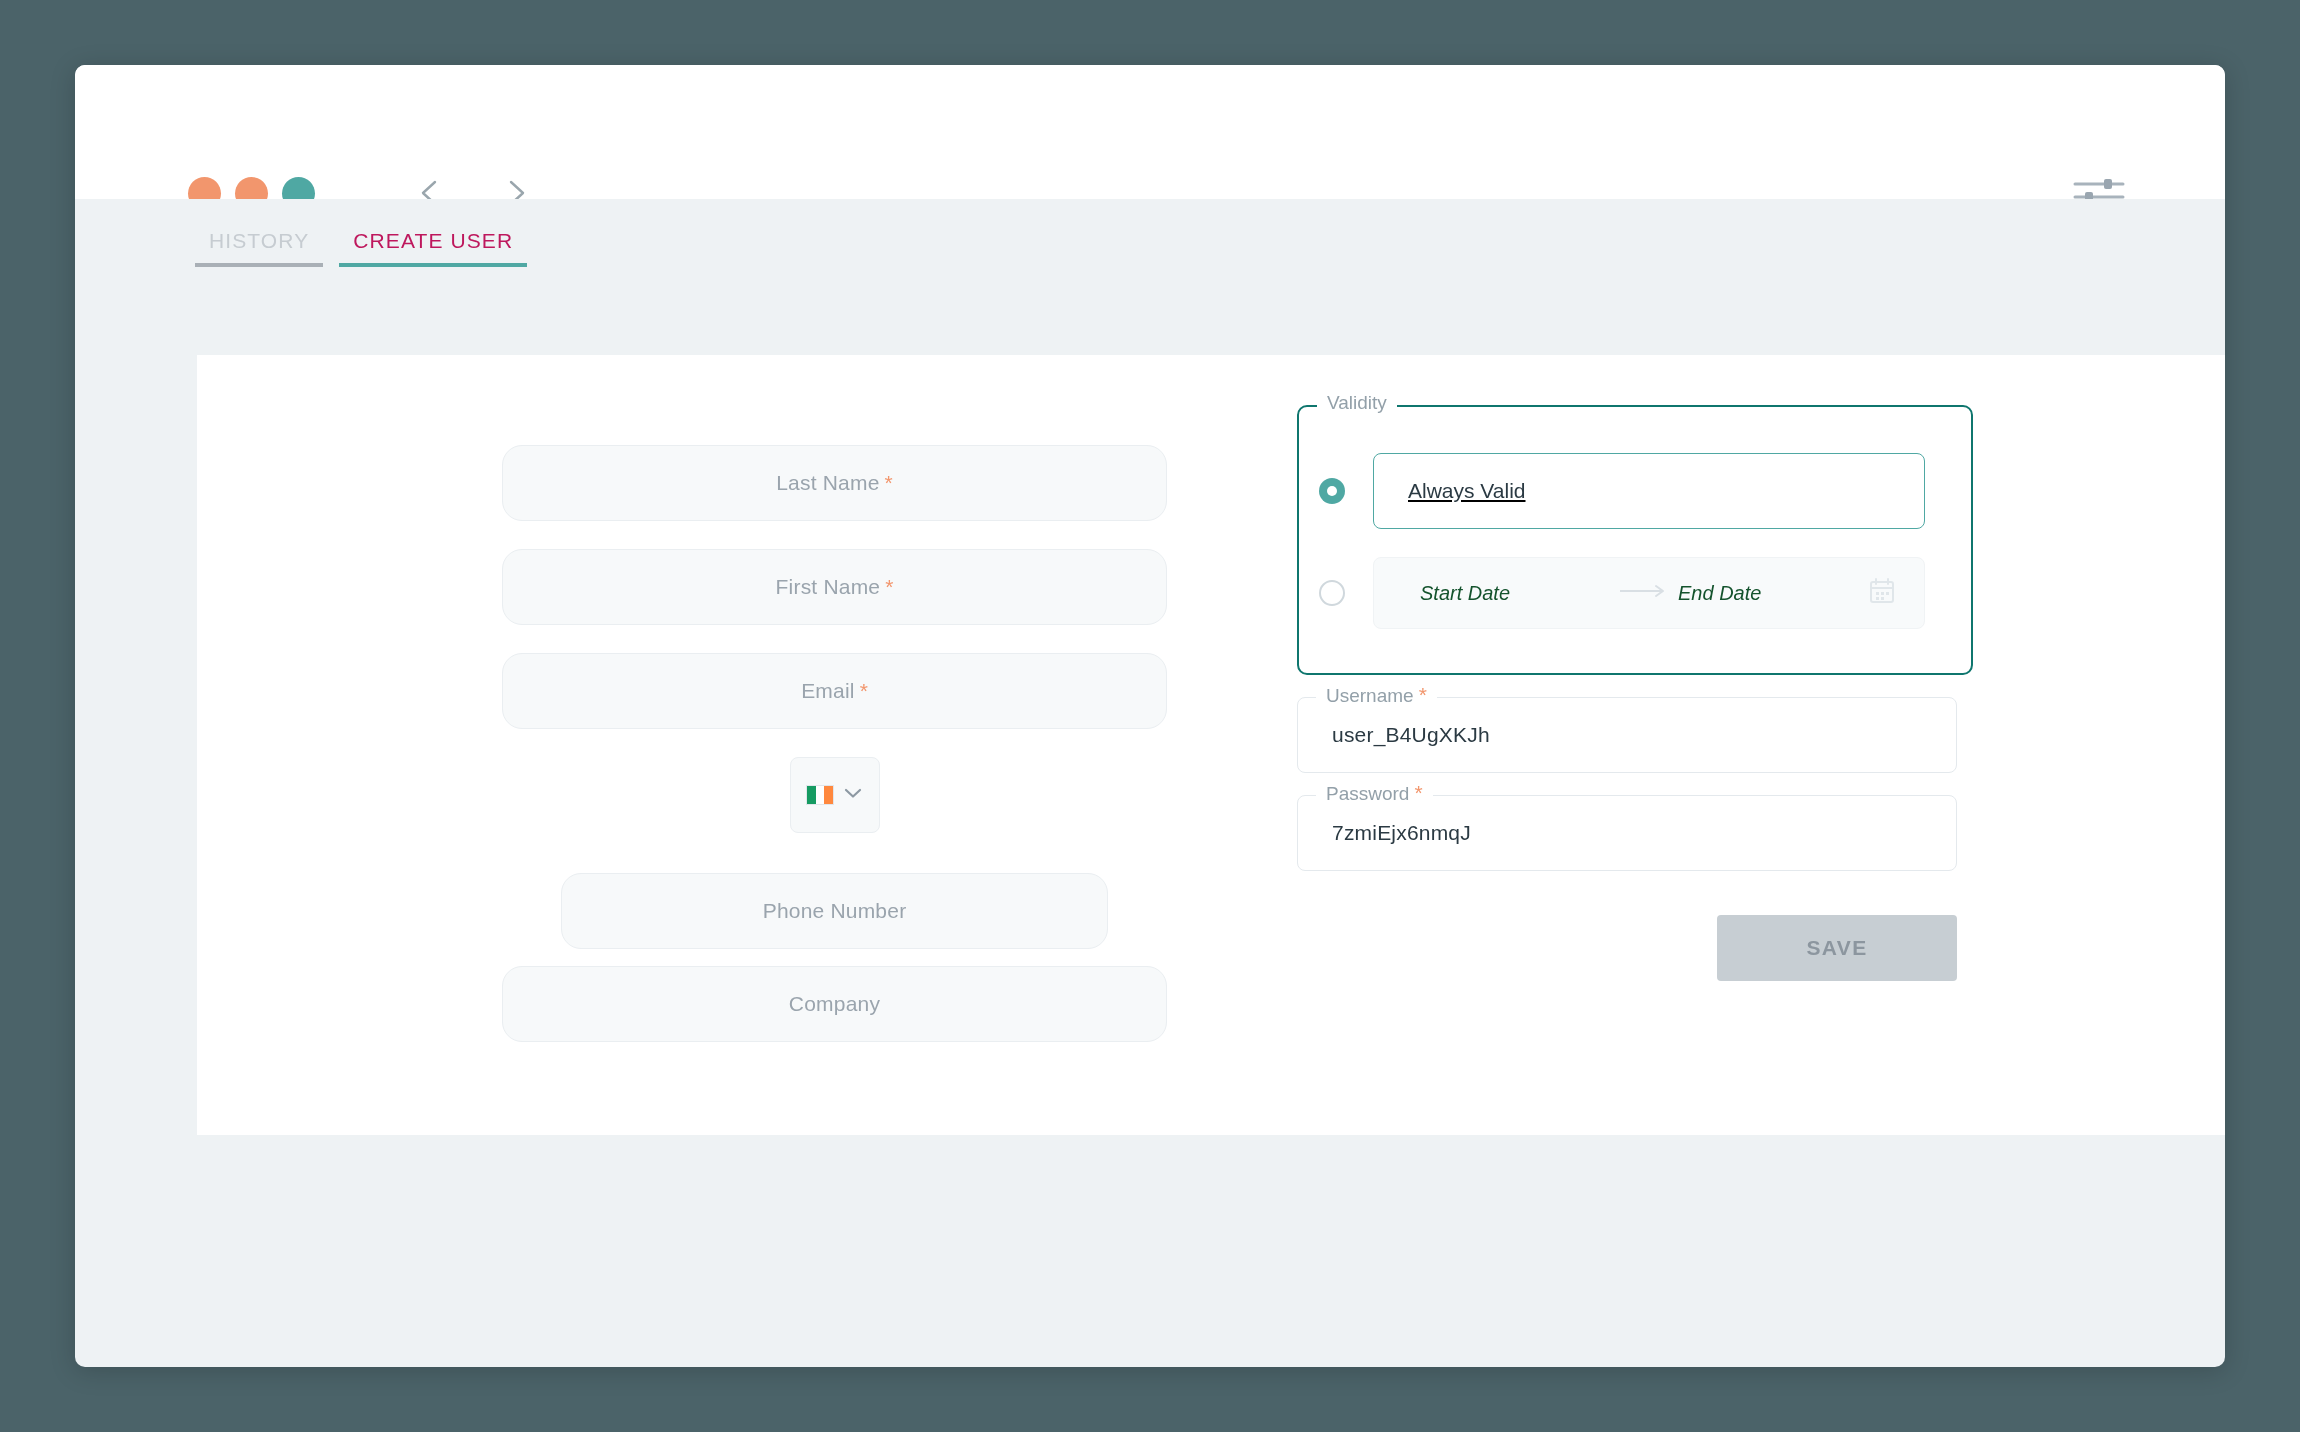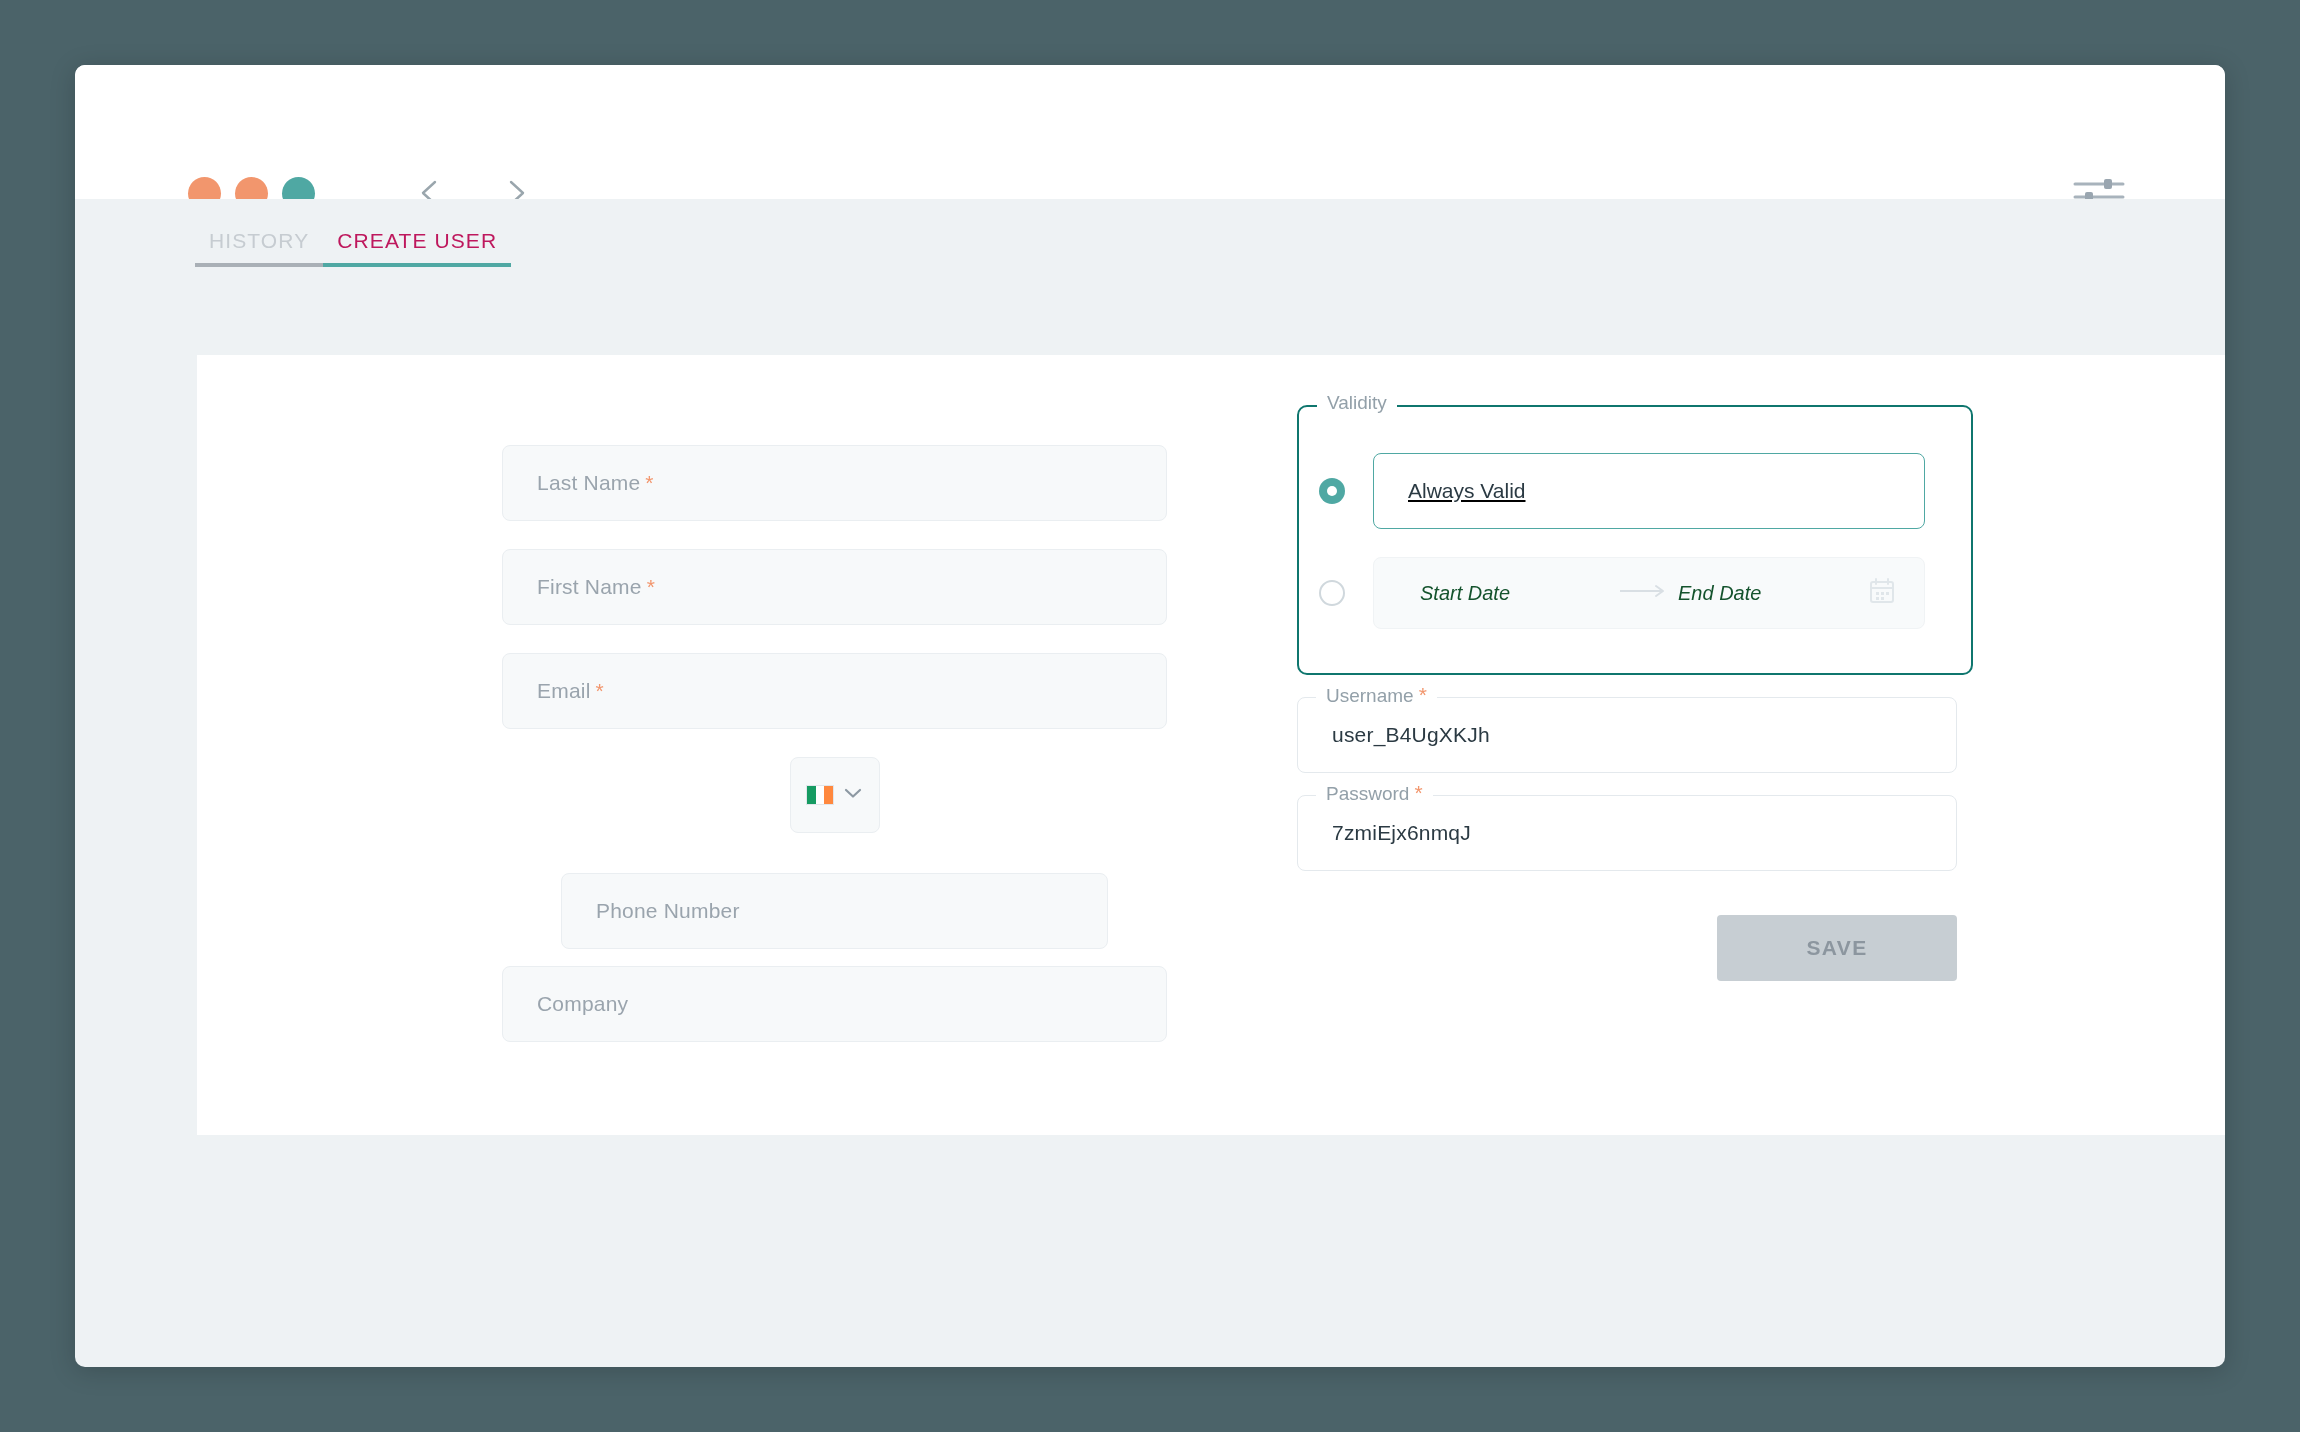--- a/index.html
+++ b/index.html
@@ -67,21 +67,21 @@
   .tabbar {
     position: relative;
     height: 104px;
     background: #eef2f4;
   }
   .tabs {
     position: absolute;
     left: 120px;
     top: 0;
     display: flex;
-    gap: 0;
+    gap: 16px;
   }
   .tab {
     padding: 30px 14px 14px 14px;
     font-size: 21px;
     letter-spacing: 1.1px;
     font-weight: 500;
     cursor: pointer;
     position: relative;
   }
   .tab-inactive { color: #c6ccd1; }
@@ -124,25 +124,26 @@
     top: 90px;
     width: 665px;
   }
 
   .field {
     position: relative;
     width: 665px;
     height: 76px;
     background: #f7f9fa;
     border: 1px solid #eaeef1;
-    border-radius: 8px;
+    border-radius: 20px;
     margin-bottom: 28px;
     display: flex;
     align-items: center;
     padding: 0 34px;
+    justify-content: center;
   }
   .field-placeholder {
     font-size: 21px;
     color: #9aa4ad;
     letter-spacing: .2px;
   }
   .req { color: #f2966d; font-size: 21px; margin-left: 5px; }
 
   
   .phone-row {

